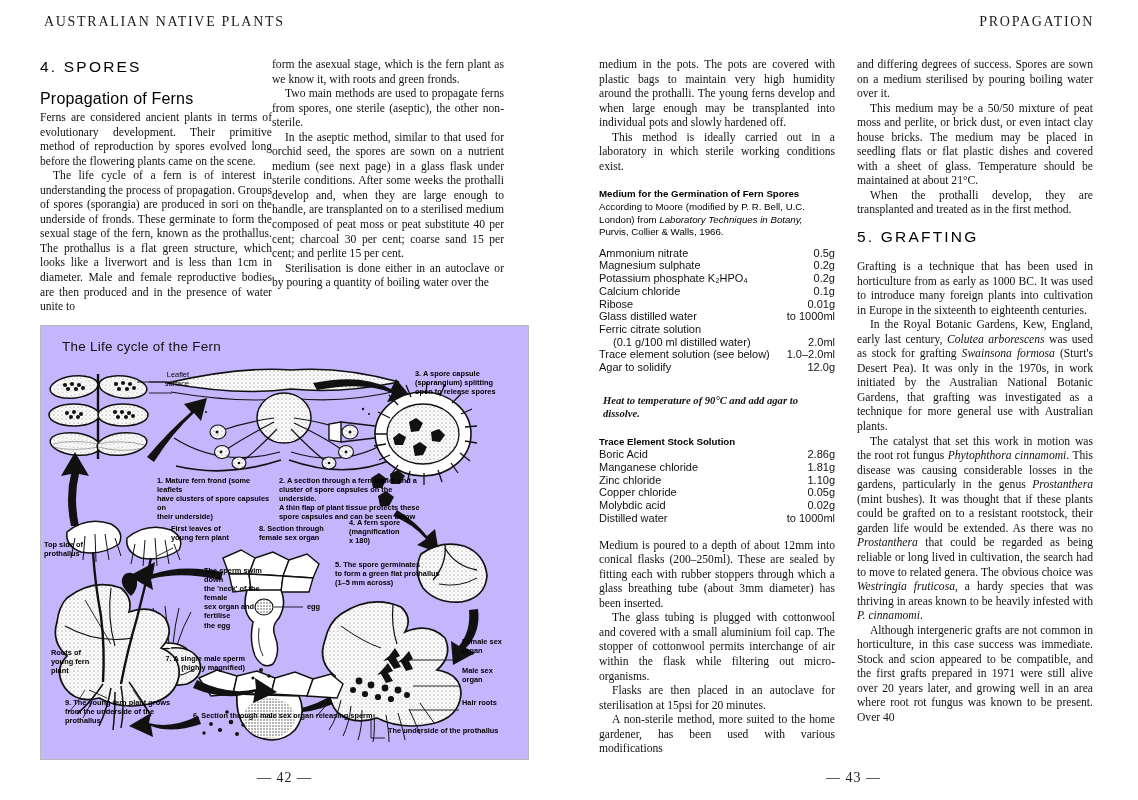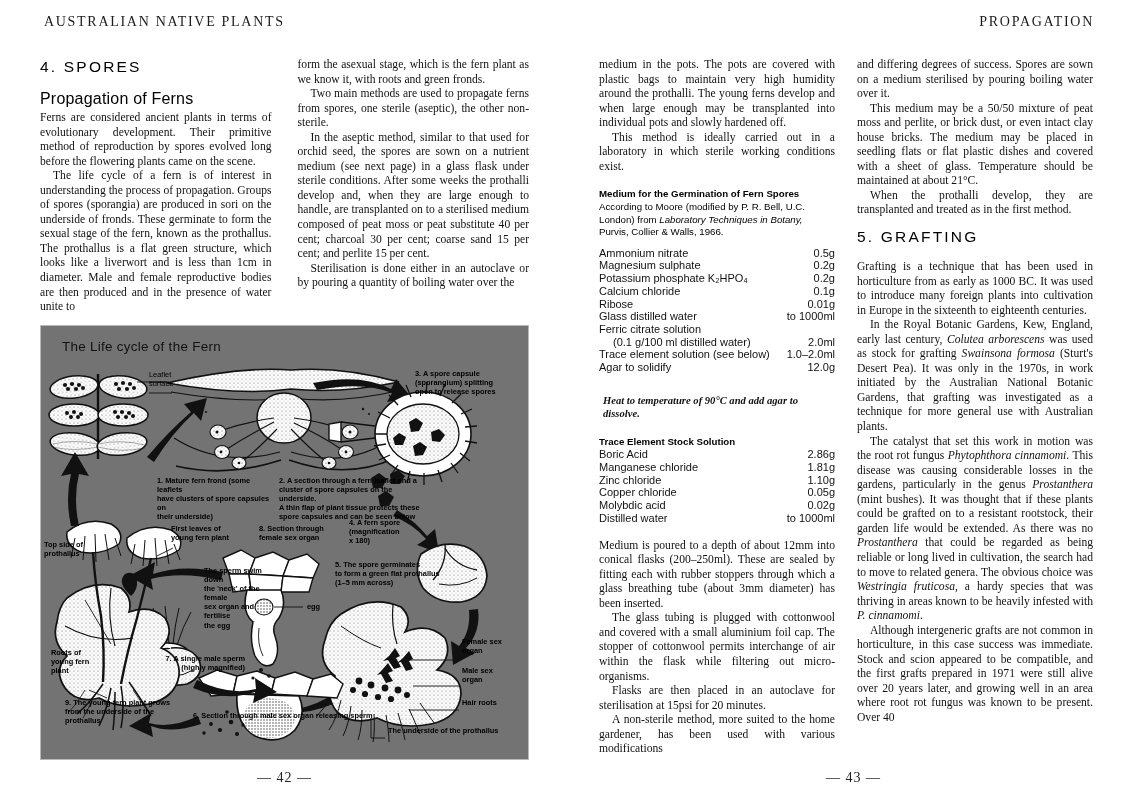--- a/index.html
+++ b/index.html
@@ -6,21 +6,21 @@
   body{width:1138px;height:800px;background:#ffffff;font-family:"Liberation Serif",serif;color:#111;overflow:hidden;}
   .spread{position:relative;width:1138px;height:800px;display:flex;}
   .page{position:relative;width:569px;height:800px;box-sizing:border-box;}
   .page.left{padding:14px 40px 0 40px;}
   .page.right{padding:14px 40px 0 30px;}
 
   .runhead{font-family:"Liberation Serif",serif;font-size:14px;letter-spacing:1.7px;font-variant:small-caps;text-transform:uppercase;color:#1a1a1a;height:16px;}
   .runhead.l{text-align:left;padding-left:4px;}
   .runhead.r{text-align:right;padding-right:4px;}
 
-  .cols{display:flex;gap:26px;margin-top:28px;}
+  .cols{display:flex;margin-top:28px;}
   .col{width:232px;}
   .page.right .col{width:236px;}
   .page.right .cols{gap:22px;}
 
   h2.sec{font-family:"Liberation Sans",sans-serif;font-size:15.5px;font-weight:400;letter-spacing:2.2px;margin:0 0 14px 0;color:#000;}
   h3.sub{font-family:"Liberation Sans",sans-serif;font-size:16px;font-weight:400;margin:0 0 3px 0;color:#000;letter-spacing:.2px;}
 
   p.body{font-size:11.6px;line-height:14.55px;text-align:justify;margin:0;text-indent:13px;hyphens:auto;}
   p.body.noind{text-indent:0;}
   p.body i{font-style:italic;}
@@ -33,24 +33,24 @@
   .ftable td.amt{text-align:right;white-space:nowrap;}
   .ftable td.nm{padding-right:6px;}
   .ftable td.ind{padding-left:14px;}
   .heatline{font-family:"Liberation Serif",serif;font-style:italic;font-weight:bold;font-size:10.6px;line-height:13px;margin:4px;}.gap8{height:8px;}.gap10{height:10px;}.gap12{height:12px;}.gap14{height:14px;}.gap16{height:16px;}
 
   .folio{position:absolute;bottom:14px;width:100%;left:0;text-align:center;font-size:14px;letter-spacing:1px;color:#222;}
   .page.left .folio{padding-right:80px;}
   .page.right .folio{padding-right:60px;}
 
   
-  .figure{position:absolute;left:40px;top:325px;width:489px;height:435px;border:1px solid #b9b9b9;background:#737373;box-sizing:border-box;overflow:hidden;}
+  .figure{position:absolute;left:40px;top:325px;width:489px;height:435px;border:1px solid #b9b9b9;background:#c4b5fd;box-sizing:border-box;overflow:hidden;}
   .figtitle{position:absolute;left:21px;top:13px;font-family:"Liberation Sans",sans-serif;font-size:13.4px;color:#111;letter-spacing:.3px;}
   .lbl{position:absolute;font-family:"Liberation Sans",sans-serif;font-size:7.4px;line-height:9.1px;font-weight:bold;color:#000;}
-  .lbl.thin{font-weight:normal;}
+  .lbl.thin{font-weight:normal;text-align:right;}
   .fig svg{position:absolute;left:0;top:0;}
 </style>
 </head>
 <body>
 
 <div class="spread">
 
   <div class="page left">
     <div class="runhead l">Australian Native Plants</div>
 

